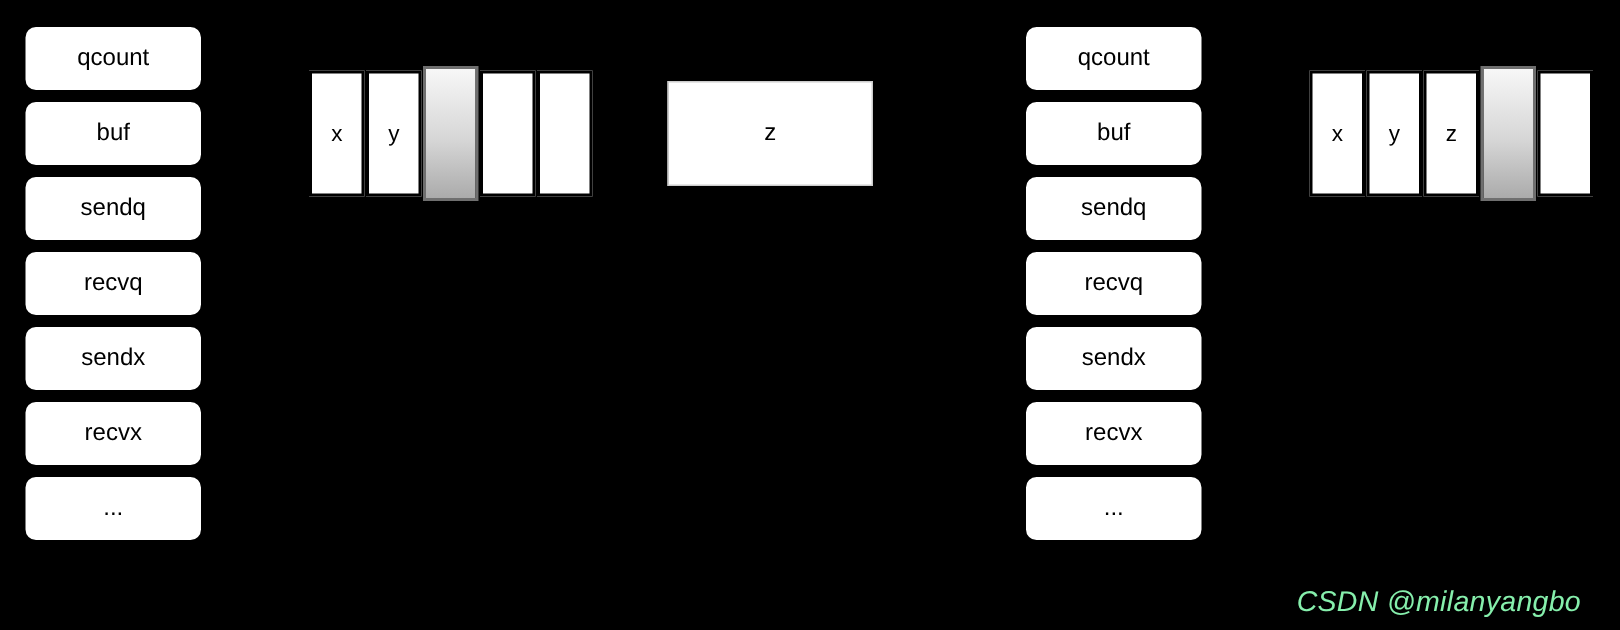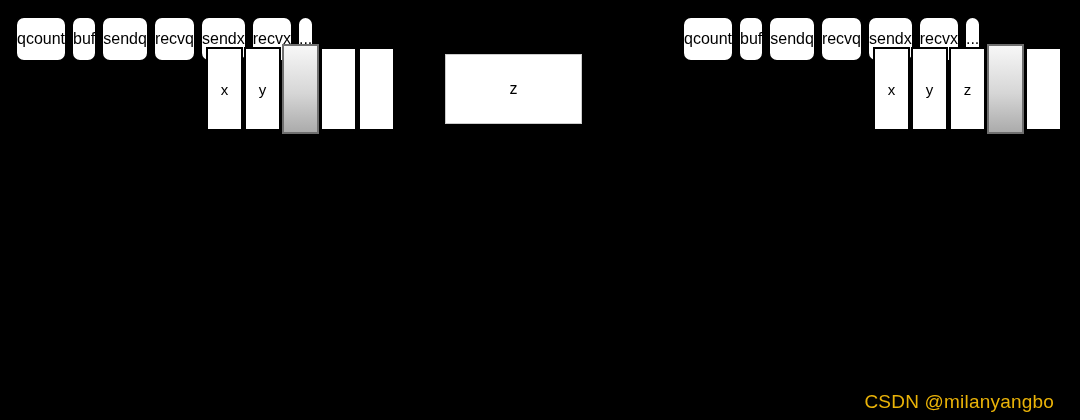--- a/index.html
+++ b/index.html
@@ -12,21 +12,21 @@
     width: 1080px;
     height: 420px;
     background: #000000;
     font-family: "Liberation Sans", sans-serif;
     overflow: hidden;
   }
   .struct {
     position: absolute;
     width: 121px;
     display: flex;
-    flex-direction: row;
+    flex-direction: column;
     gap: 4px;
   }
   .field {
     box-sizing: border-box;
     height: 46px;
     background: #ffffff;
     border: 2px solid #000000;
     border-radius: 9px;
     display: flex;
     align-items: center;
@@ -72,23 +72,24 @@
     display: flex;
     align-items: center;
     justify-content: center;
     font-size: 16px;
     color: #000000;
   }
   .watermark {
     position: absolute;
     right: 26px;
     bottom: 7px;
-    color: #eab308;
+    color: #86efac;
     font-size: 19px;
     letter-spacing: 0.2px;
+    font-style: italic;
   }
 </style>
 </head>
 <body>
 
 <div class="canvas">
 
   <div class="struct" style="left:15px; top:16px;">
     <div class="field">qcount</div>
     <div class="field">buf</div>

